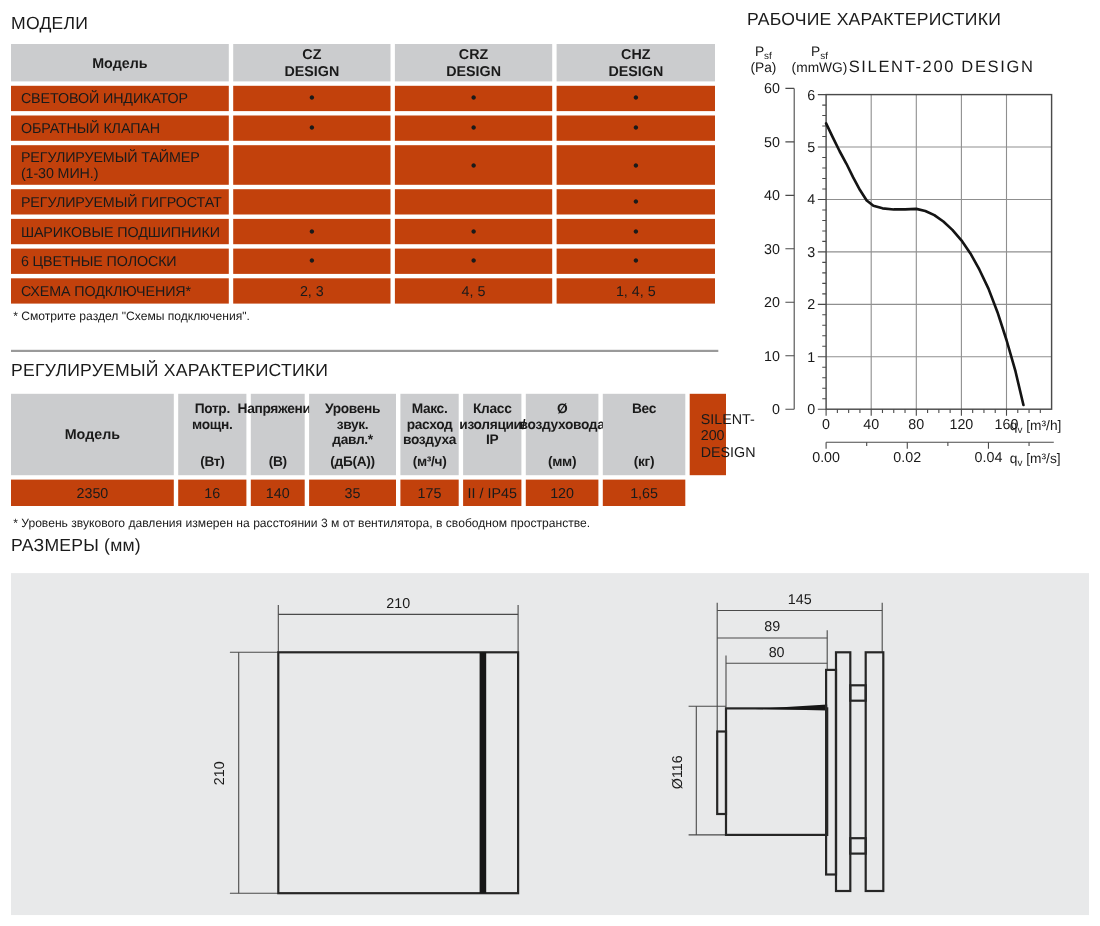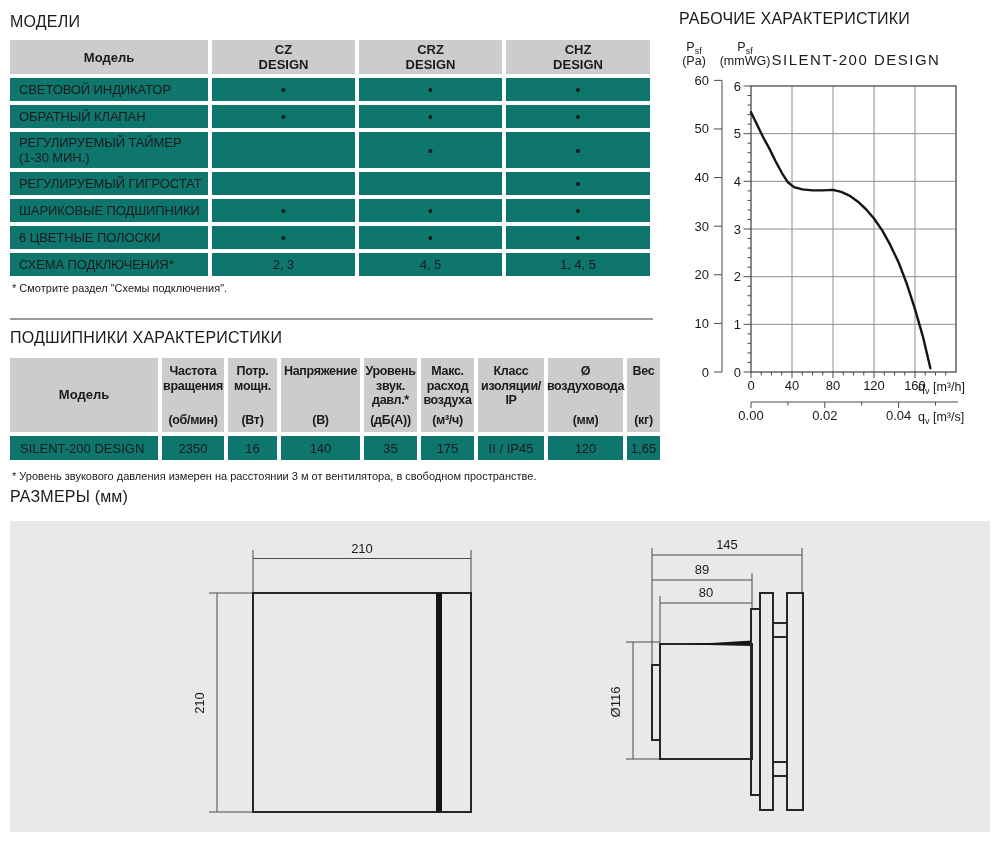--- a/index.html
+++ b/index.html
@@ -8,21 +8,21 @@
     font-family:"Liberation Sans","DejaVu Sans",sans-serif;color:#1a1a1a;overflow:hidden;
   }
   .sec-title{position:absolute;font-size:16px;font-weight:normal;letter-spacing:.2px;}
   
   #models-table{position:absolute;left:10px;top:40px;width:640px;display:grid;
     grid-template-columns:198px 143px 143px 144px;
     grid-template-rows:34px 23px 23px 36px 23px 23px 23px 23px;gap:4px;}
   #tech-table{position:absolute;left:10px;top:358px;width:650px;display:grid;
     grid-template-columns:148px 62px 49px 79px 53px 53px 66px 75px 33px;
     grid-template-rows:74px 24px;gap:4px;}
-  .c{background:#0f766e;display:flex;align-items:center;justify-content:center;
+  .c{background:#c2410c;display:flex;align-items:center;justify-content:center;
      font-size:13px;line-height:15px;}
   .h{background:#cbccce;font-weight:bold;flex-direction:column;}
   .lab{justify-content:flex-start;padding-left:9px;white-space:pre-line;letter-spacing:-.1px;}
   .dot{font-size:15px;}
   .th{background:#cbccce;font-weight:bold;flex-direction:column;align-items:center;
       justify-content:flex-start;padding:6px 1px 5px;font-size:12.5px;line-height:14.5px;
       letter-spacing:-.3px;box-sizing:border-box;}
   .th .tt{white-space:pre-line;text-align:center;}
   .th .tu{margin-top:auto;}
   .vc{justify-content:center;}
@@ -94,29 +94,24 @@
     <div class="c dot">•</div>
     <div class="c lab">СХЕМА ПОДКЛЮЧЕНИЯ*</div>
     <div class="c">2, 3</div>
     <div class="c">4, 5</div>
     <div class="c">1, 4, 5</div>
   </div>
 <div class="footnote" style="top:282px">* Смотрите раздел "Схемы подключения".</div>
 
 <div id="divider"></div>
 
-<div class="sec-title" style="left:10px;top:329px">ПОДШИПНИКИ ХАРАКТЕРИСТИКИ</div>
+<div class="sec-title" style="left:10px;top:329px">РЕГУЛИРУЕМЫЙ ХАРАКТЕРИСТИКИ</div>
 <div id="tech-table">
     <div class="c th vc13">
       <div class="tt">Модель</div>
-    </div>
-    <div class="c th">
-      <div class="tt">Частота
-вращения</div>
-      <div class="tu">(об/мин)</div>
     </div>
     <div class="c th">
       <div class="tt">Потр.
 мощн.</div>
       <div class="tu">(Вт)</div>
     </div>
     <div class="c th">
       <div class="tt">Напряжение</div>
       <div class="tu">(В)</div>
     </div>

